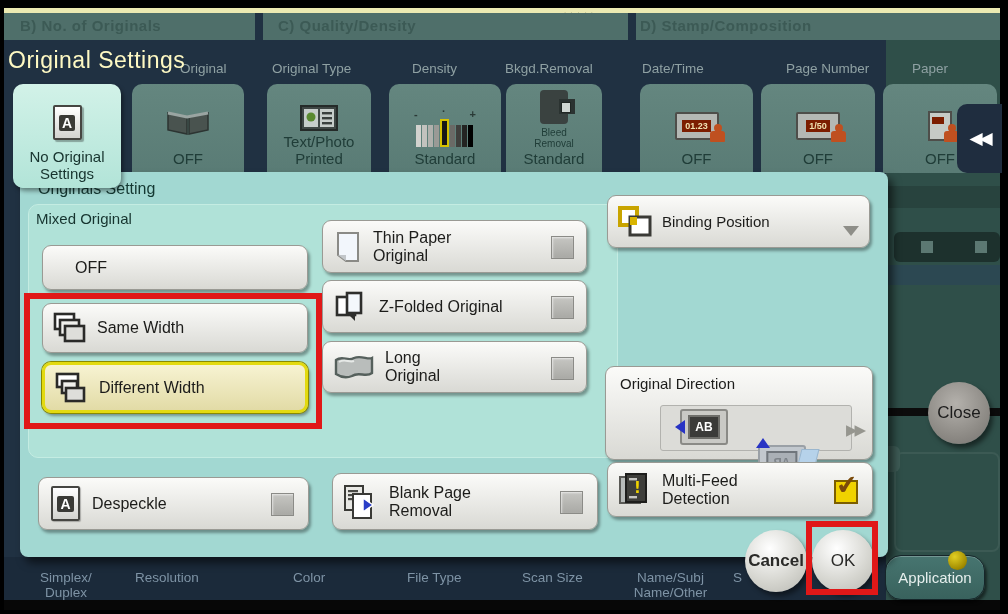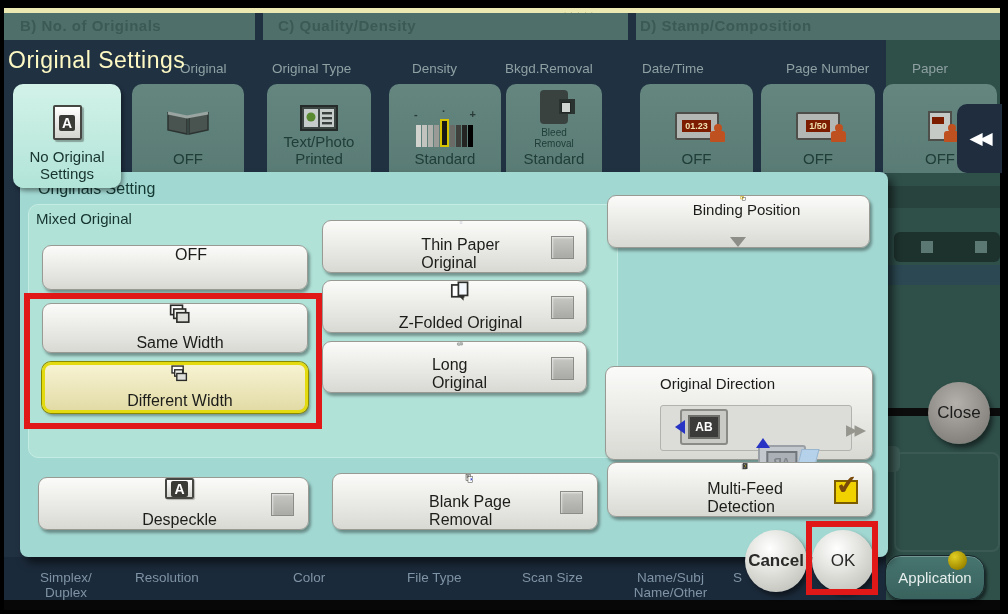--- a/index.html
+++ b/index.html
@@ -25,21 +25,21 @@
   .top-btn-active .lbl{color:#17332e;}
   .collapse-tab{background:#1f2d3f;border-radius:10px 0 0 10px;color:#fff;
            display:flex;align-items:center;justify-content:center;font-size:17px;letter-spacing:-3px;}
   
   .dialog{background:#a2d8d2;border-radius:8px;box-shadow:5px 6px 8px rgba(0,0,0,.55);}
   .dlg-title{font-size:16px;color:#143832;}
   .mixed-panel{background:#b0e2d8;border:1px solid #c4ece2;border-radius:10px;box-sizing:border-box;}
   .grp-label{font-size:15px;color:#16342f;}
   .btn-white{background:linear-gradient(#fbfbf9,#d9d9d4);border:1px solid #9a9a94;border-radius:9px;
            box-shadow:2px 3px 3px rgba(0,0,0,.35);box-sizing:border-box;
-           display:flex;align-items:center;flex-direction:column;}
+           display:flex;align-items:center;}
   .btn-white .txt{font-size:16px;color:#1c1c1a;line-height:18px;}
   .btn-sel{background:linear-gradient(#f7f3d2,#e2dba6);border:3px solid #e3da10;
            box-shadow:0 0 0 1px #8a8a00,2px 3px 3px rgba(0,0,0,.35);}
   .chk{width:21px;height:21px;background:linear-gradient(#c6c6c2,#a9a9a5);
        border:1px solid #8b8b87;box-shadow:inset 1px 1px 2px rgba(255,255,255,.6);}
   .chk-on{background:#f0d200;border:2px solid #7c5e00;position:relative;width:20px;height:20px;}
   .chk-on .mark{position:absolute;left:0px;top:-12px;font-size:26px;color:#7a4a0a;
        font-weight:bold;transform:rotate(-6deg);}
   .round-btn{border-radius:50%;background:radial-gradient(circle at 40% 30%,#ffffff,#d4d4ce 60%,#b6b6b0);
        box-shadow:3px 4px 5px rgba(0,0,0,.45);display:flex;align-items:center;justify-content:center;
@@ -285,21 +285,21 @@
         <rect x="14" y="12" width="20" height="18" fill="#fff" stroke="#3a3a36" stroke-width="3"></rect>
         <rect x="14" y="12" width="7" height="8" fill="#d8b400"></rect>
       </svg>
       <div style="margin-left:8px;flex:1;">
         <div class="txt" style="font-size:15px;">Binding Position</div>
       </div>
       <div class="dd-arrow" style="margin-right:10px;margin-top:18px;"></div>
     </div>
 
     <div class="abs btn-white" style="left:585px;top:194px;width:268px;height:94px;display:block;">
-      <span class="txt abs" style="left:14px;top:8px;font-size:15px;margin-left:40px;">Original Direction</span>
+      <span class="txt abs" style="left:14px;top:8px;font-size:15px;">Original Direction</span>
       <div class="dir-strip abs" style="left:54px;top:38px;width:190px;height:44px;"></div>
       <div class="tile tile1 abs" style="left:74px;top:42px;">
         <span class="tri"></span>
         <span class="inner">AB</span>
       </div>
       <div class="tile tile2 abs" style="left:152px;top:42px;">
         <span class="tri"></span>
         <span class="inner">AB</span>
         <span class="glass"></span>
       </div>

